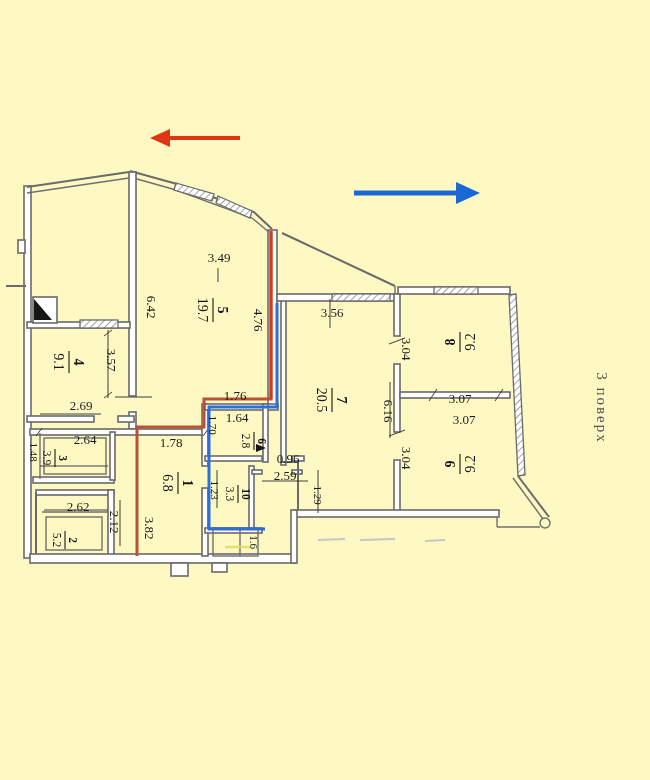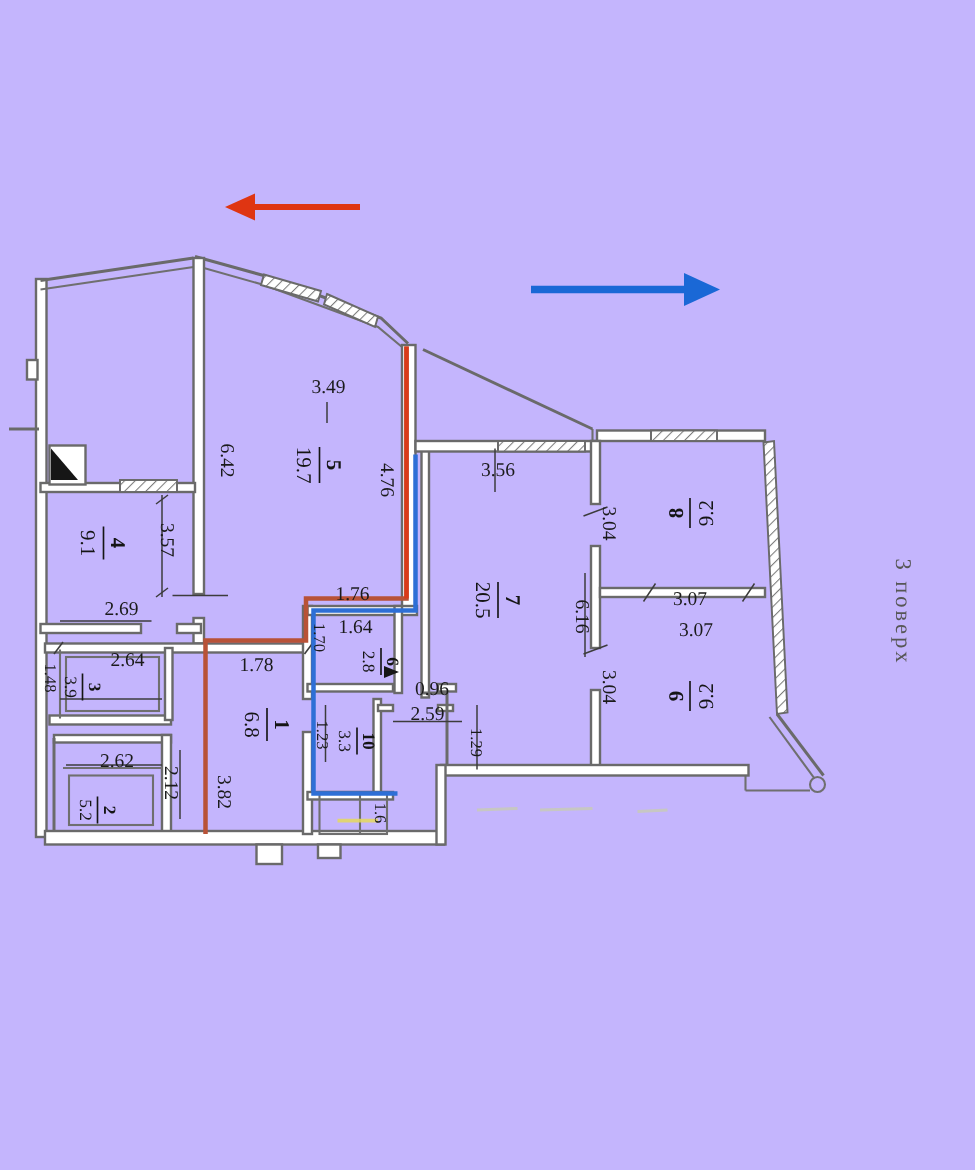--- a/index.html
+++ b/index.html
@@ -1,16 +1,16 @@
 <!DOCTYPE html>
 <html><head>
 <meta charset="utf-8">
 <style>
   html,body{margin:0;padding:0;background:#ffffff;}
-  .canvas{width:650px;height:780px;position:relative;background:#c4b5fd;overflow:hidden;
+  .canvas{width:650px;height:780px;position:relative;background:#fef9c3;overflow:hidden;
           font-family:"Liberation Serif",serif;}
   svg{display:block;}
   .dim{font-family:"Liberation Serif",serif;font-size:13px;fill:#1b1b1b;text-anchor:middle;}
   .dim.small{font-size:11px;}
   .room-label text{font-family:"Liberation Serif",serif;fill:#151515;text-anchor:middle;font-size:14px;}
   .room-label .rnum{font-weight:bold;}
   .room-label.small text{font-size:11.5px;}
   .room-label line{stroke:#151515;stroke-width:1.1;}
   .floor-label{font-family:"Liberation Serif",serif;font-size:15px;fill:#565656;
                letter-spacing:2px;text-anchor:middle;}

